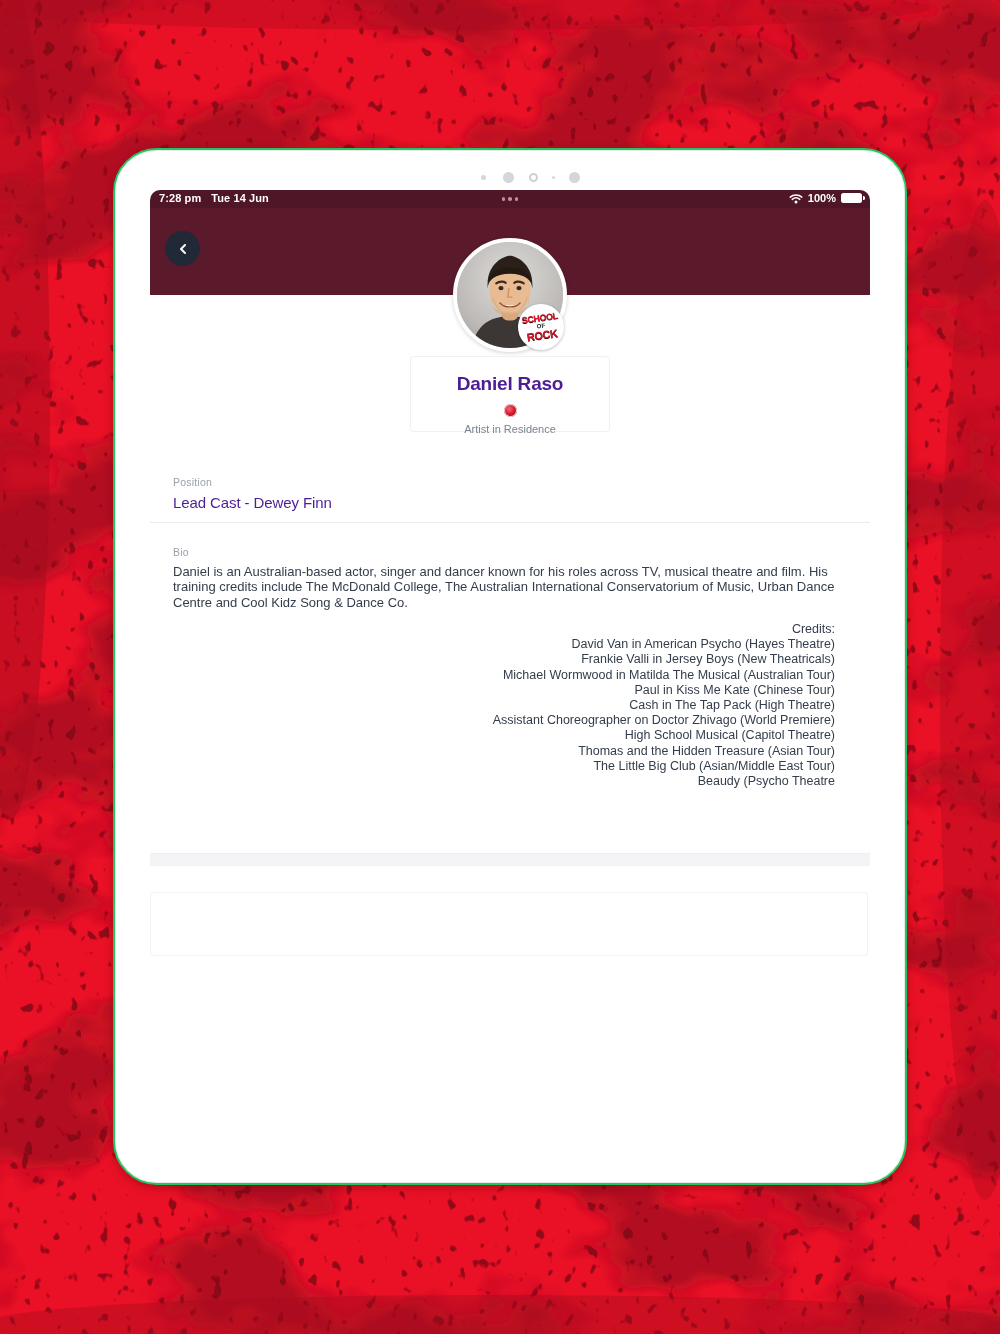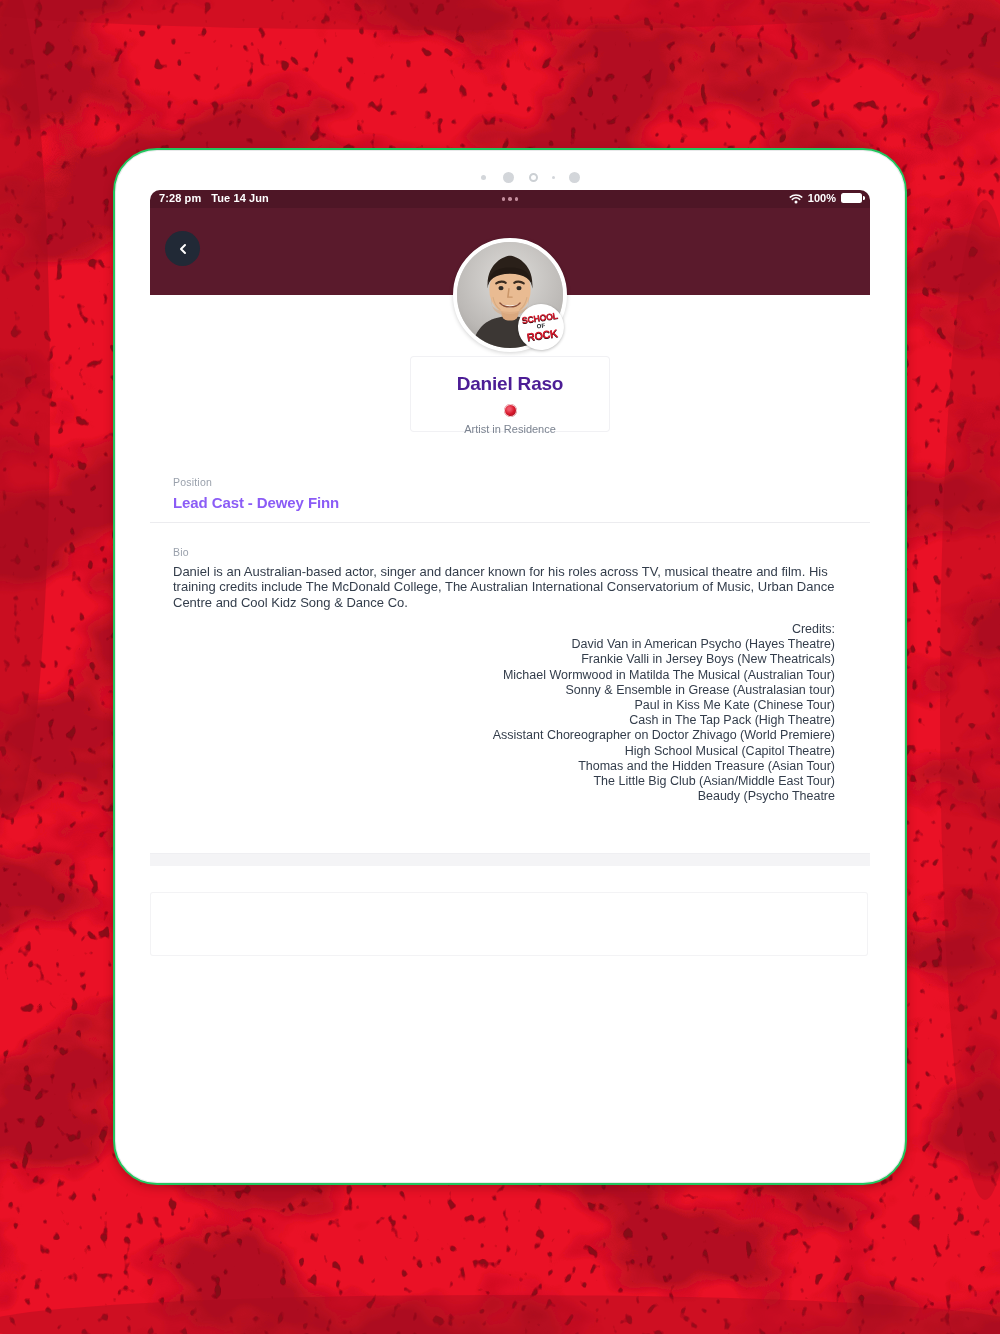--- a/index.html
+++ b/index.html
@@ -52,21 +52,21 @@
   .person-name{margin-top:16px;font-size:19px;font-weight:700;color:#4c1d95;letter-spacing:-.2px;}
   .role-row{margin-top:9px;display:flex;align-items:center;justify-content:center;gap:6px;flex-direction:column;}
   .role-icon{width:13px;height:13px;border-radius:50%;
     background:radial-gradient(circle at 40% 38%,#ef5669 12%,#d8182b 45%,#7c0e1c 100%);
     box-shadow:inset 0 0 0 1px #f3d8db;}
   .role-text{font-size:11px;color:#7b8390;}
 
   
   .field-label{font-size:10.5px;color:#9aa1ac;letter-spacing:.2px;}
   .position-block{position:absolute;left:23px;top:286px;width:660px;}
-  .position-value{margin-top:6px;font-size:15px;font-weight:700;color:#8b5cf6;letter-spacing:-.1px;}
+  .position-value{margin-top:6px;font-size:15px;font-weight:400;color:#4c1d95;letter-spacing:-.1px;}
   .divider{position:absolute;left:0;top:332px;width:720px;height:1px;background:#ececef;}
   .bio-block{position:absolute;left:23px;top:356px;width:662px;}
   .bio-text{margin-top:6px;font-size:13px;line-height:15.3px;color:#333d4b;}
   .credits-block{position:absolute;left:23px;top:432px;width:662px;font-size:12.5px;line-height:15.2px;color:#333d4b;}
   .credit-line{white-space:nowrap;text-align:right;}
 
   .section-band{position:absolute;left:0;top:663px;width:720px;height:12px;background:#f4f4f6;border-top:1px solid #efeff2;}
   .next-card{position:absolute;left:1px;top:703px;width:716px;height:62px;background:#fff;box-shadow:0 0 0 1px #f3f3f5;border-radius:2px;}
 
   .wifi-svg,.chevron-svg{display:block;}
@@ -191,21 +191,20 @@
         <div class="field-label">Bio</div>
         <div class="bio-text">Daniel is an Australian-based actor, singer and dancer known for his roles across TV, musical theatre and film. His training credits include The McDonald College, The Australian International Conservatorium of Music, Urban Dance Centre and Cool Kidz Song &amp; Dance Co.</div>
       </div>
 
       <div class="credits-block">
         <div class="credit-line">Credits:</div>
         <div>
             <div class="credit-line">David Van in American Psycho (Hayes Theatre)</div>
             <div class="credit-line">Frankie Valli in Jersey Boys (New Theatricals)</div>
             <div class="credit-line">Michael Wormwood in Matilda The Musical (Australian Tour)</div>
-            <div class="credit-line">Sonny &amp; Ensemble in Grease (Australasian tour)</div>
             <div class="credit-line">Paul in Kiss Me Kate (Chinese Tour)</div>
             <div class="credit-line">Cash in The Tap Pack (High Theatre)</div>
             <div class="credit-line">Assistant Choreographer on Doctor Zhivago (World Premiere)</div>
             <div class="credit-line">High School Musical (Capitol Theatre)</div>
             <div class="credit-line">Thomas and the Hidden Treasure (Asian Tour)</div>
             <div class="credit-line">The Little Big Club (Asian/Middle East Tour)</div>
             <div class="credit-line">Beaudy (Psycho Theatre</div>
           </div>
       </div>
 

